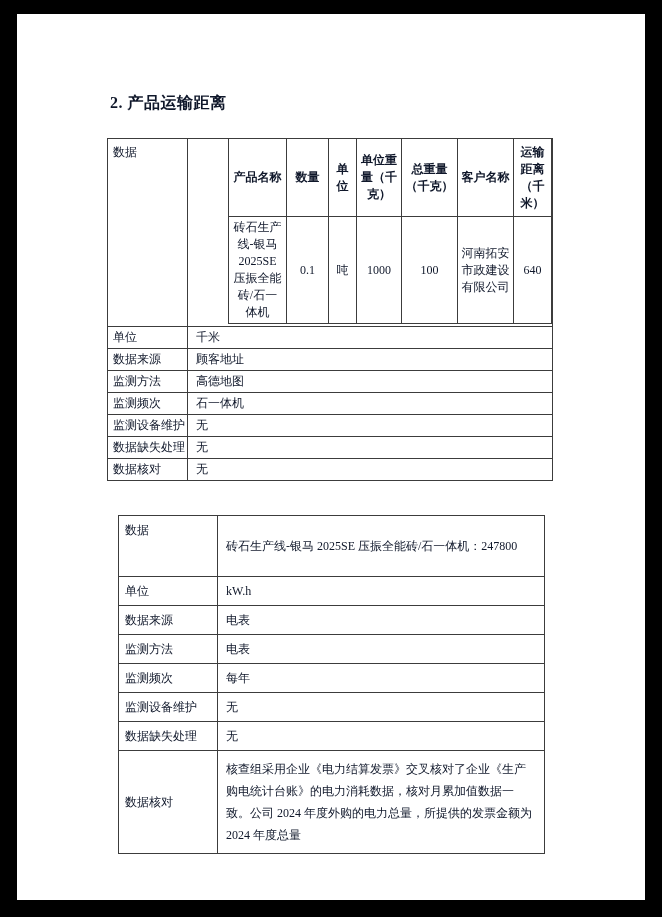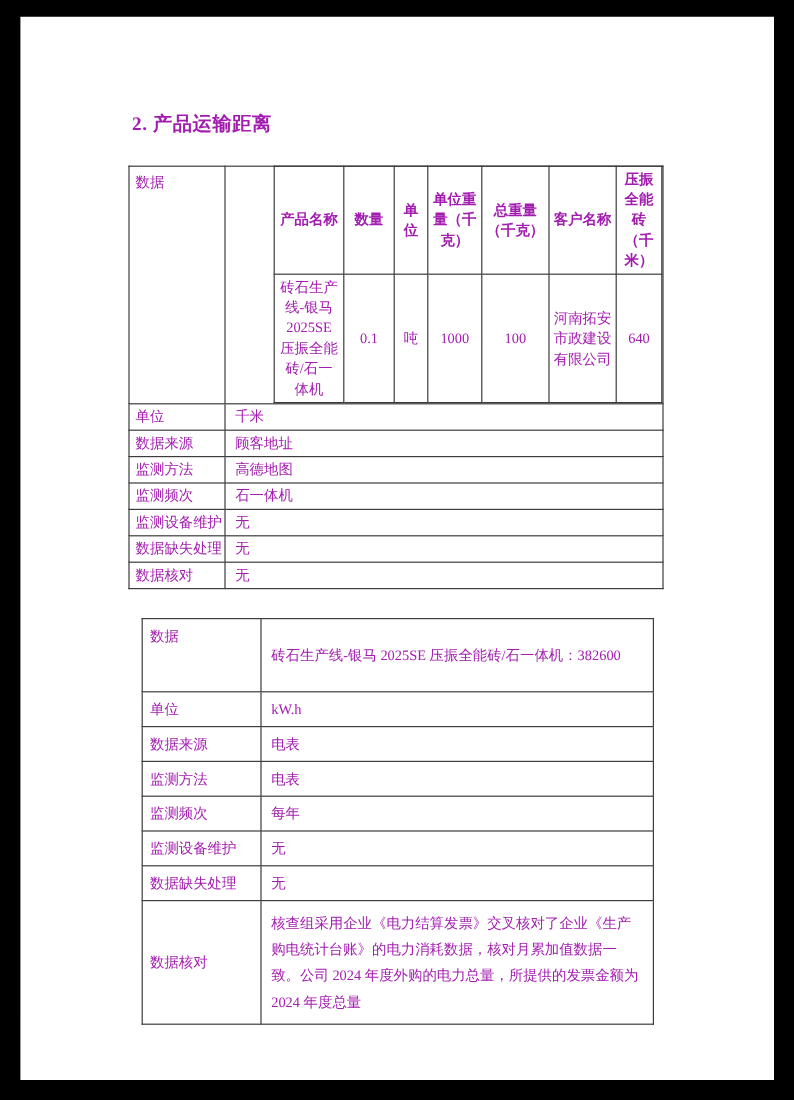--- a/index.html
+++ b/index.html
@@ -4,21 +4,21 @@
 <style>
   html,body{margin:0;padding:0;background:#000;}
   .page{
     position:relative;
     width:662px;height:917px;
     box-sizing:border-box;
     background:#fff;
     border:solid #000;
     border-width:14px 17px 17px 17px;
     font-family:"Liberation Serif","DejaVu Serif",serif;
-    color:#a21caf;
+    color:#0f172a;
     overflow:hidden;
   }
   .section-heading{
     position:absolute;
     margin:0;
     font-size:16px;
     font-weight:bold;
     letter-spacing:0.5px;
     white-space:nowrap;
   }
@@ -81,21 +81,21 @@
             <col style="width:38px">
           </colgroup>
           <tbody>
                 <tr class="hdr">
             <th>产品名称</th>
             <th>数量</th>
             <th>单位</th>
             <th>单位重量（千克）</th>
             <th>总重量（千克）</th>
             <th>客户名称</th>
-            <th>压振全能砖（千米）</th>
+            <th>运输距离（千米）</th>
           </tr>
           <tr class="dat">
             <td>砖石生产线-银马2025SE 压振全能砖/石一体机</td>
             <td>0.1</td>
             <td>吨</td>
             <td>1000</td>
             <td>100</td>
             <td>河南拓安市政建设有限公司</td>
             <td>640</td>
           </tr>
@@ -132,21 +132,21 @@
       <td class="val">无</td>
     </tr>
   </tbody>
     </table>
 
 
   <table id="table-2">
     <tbody>
         <tr style="height:61px">
       <td class="lbl top">数据</td>
-      <td class="val">砖石生产线-银马 2025SE 压振全能砖/石一体机：382600</td>
+      <td class="val">砖石生产线-银马 2025SE 压振全能砖/石一体机：247800</td>
     </tr>
     <tr style="height:27px">
       <td class="lbl">单位</td>
       <td class="val">kW.h</td>
     </tr>
     <tr style="height:29px">
       <td class="lbl">数据来源</td>
       <td class="val">电表</td>
     </tr>
     <tr style="height:28px">

